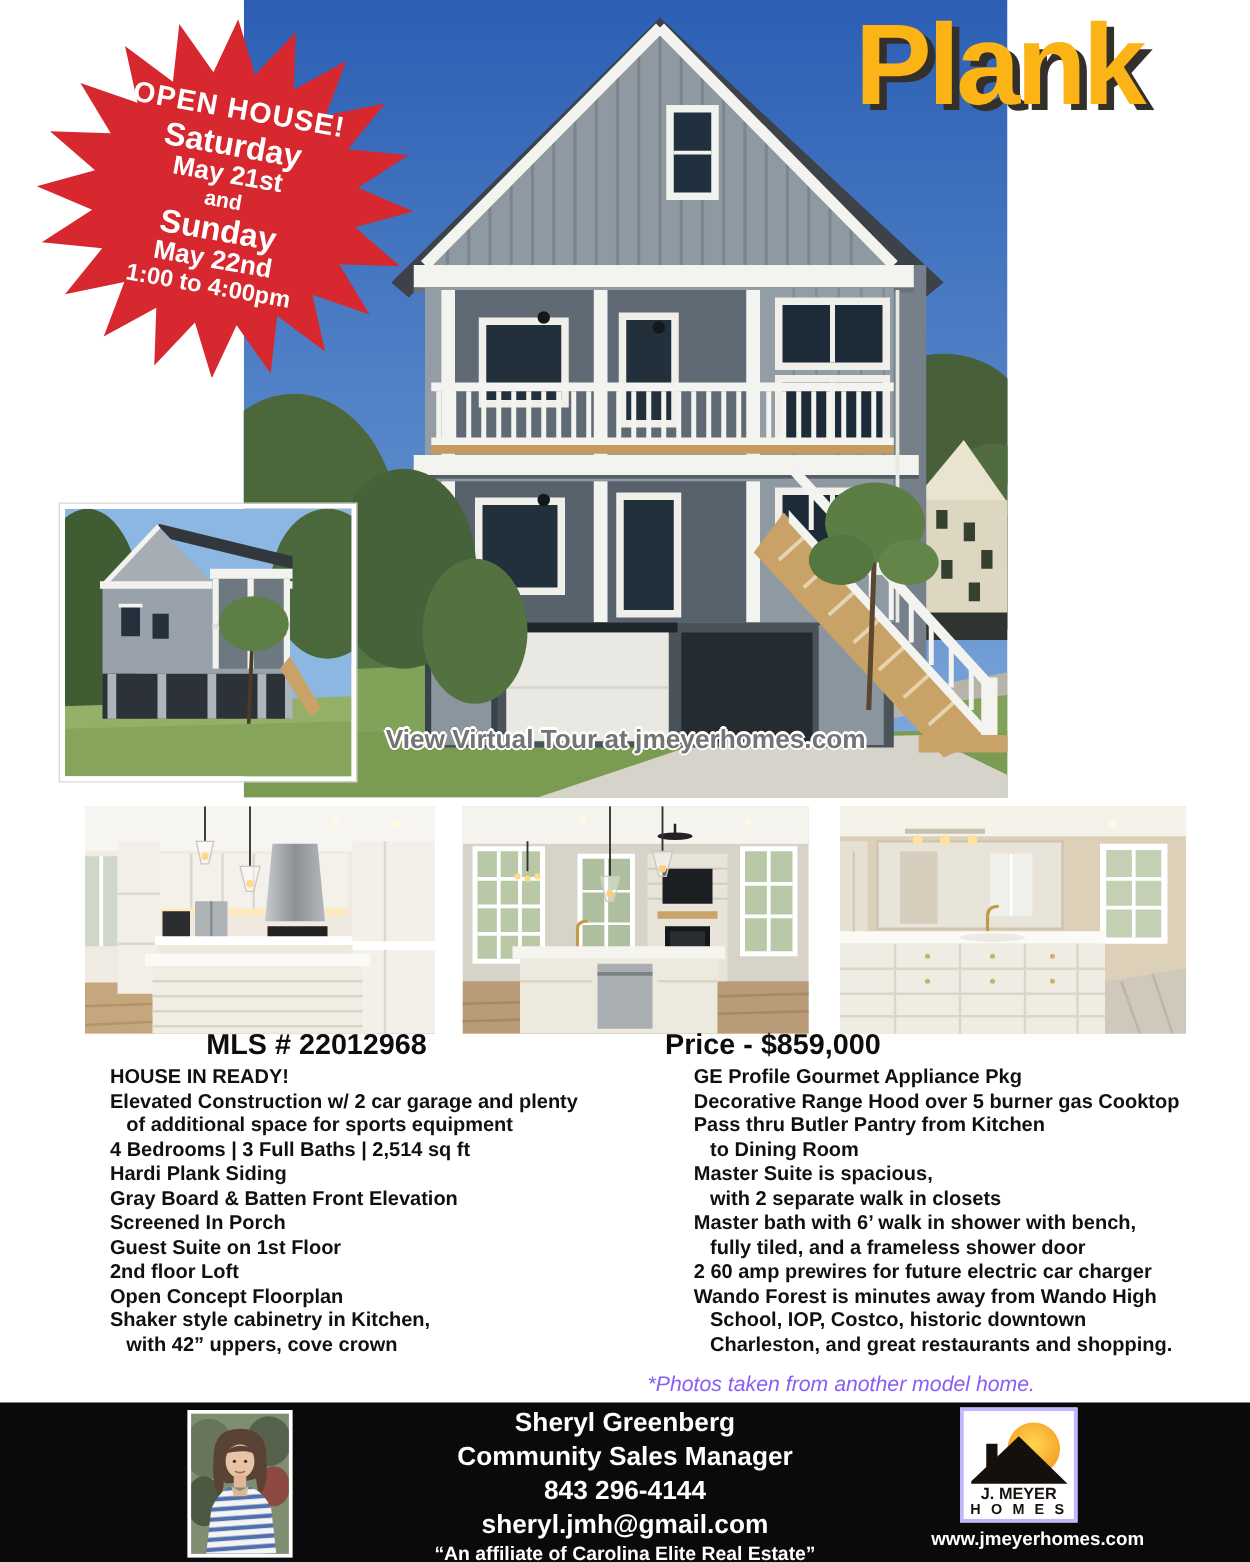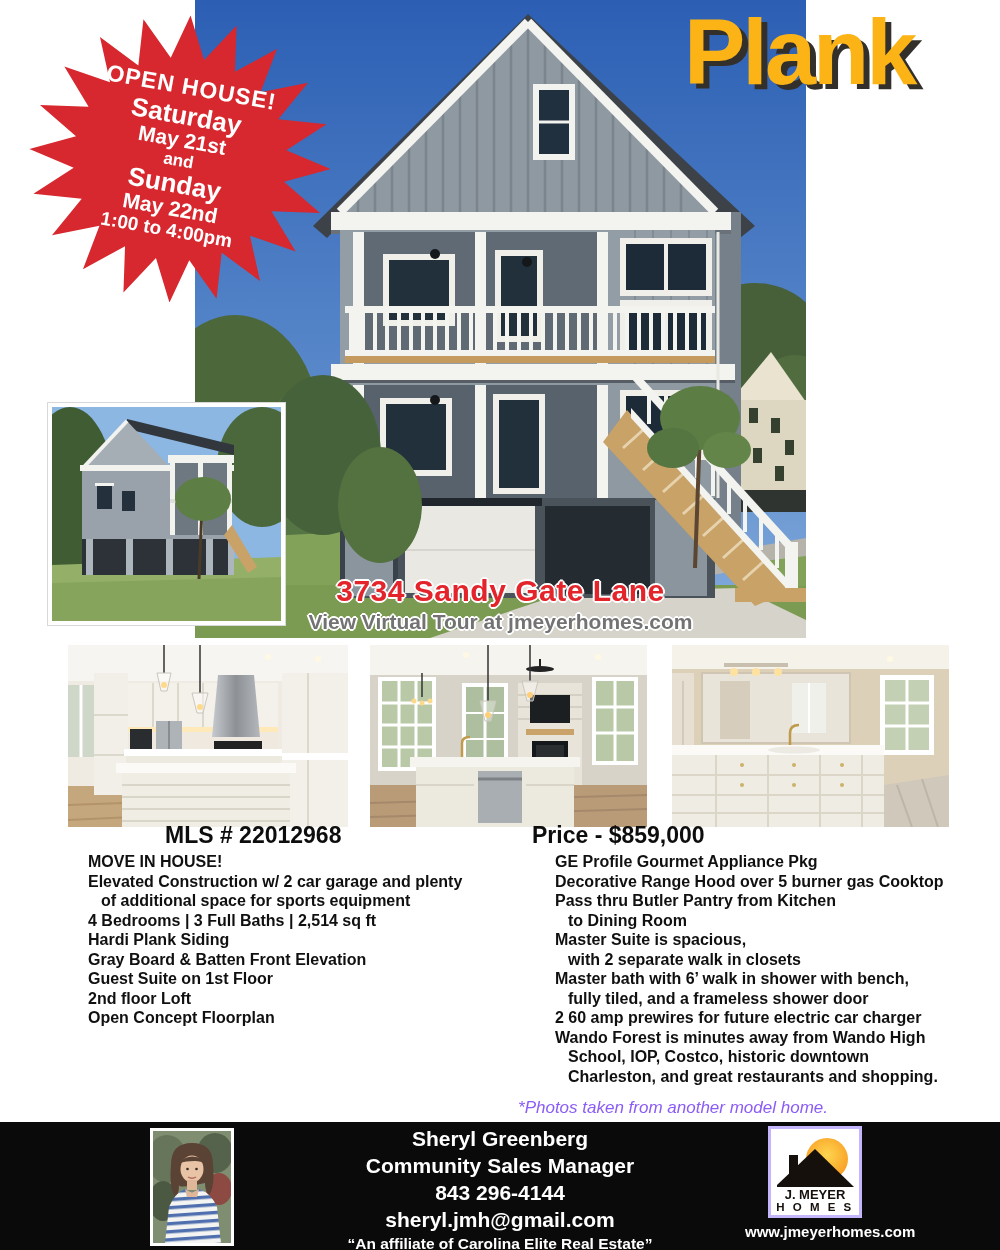--- a/index.html
+++ b/index.html
@@ -263,21 +263,20 @@
       <rect x="540" y="588" width="72" height="14" fill="#c8a267"></rect>
 
       <line x1="505" y1="430" x2="500" y2="568" stroke="#5a4631" stroke-width="4"></line>
       <ellipse cx="505" cy="418" rx="40" ry="32" fill="#5c7d44"></ellipse>
       <ellipse cx="478" cy="448" rx="26" ry="20" fill="#557541"></ellipse>
       <ellipse cx="532" cy="450" rx="24" ry="18" fill="#63854a"></ellipse>
       <ellipse cx="128" cy="455" rx="58" ry="80" fill="#46623a"></ellipse>
       <ellipse cx="185" cy="505" rx="42" ry="58" fill="#547140"></ellipse>
     </svg>
     <div class="photo-caption">
-      <div class="addr1">3734 Sandy Gate Lane</div>
       <div class="addr2">View Virtual Tour at jmeyerhomes.com</div>
     </div>
   </div>
 
   <div class="abs holly">Plank</div>
 
   <div class="abs burst">
     <svg viewBox="0 0 300 286">
       <polygon id="burst-star" fill="#d6282e" points="161.5,1.4 174.9,45.6 207.2,11.4 205.6,57.4 247.4,34.5 231.0,77.8 278.2,68.2 248.6,104.6 296.6,109.4 256.6,135.2 300.6,154.0 254.3,166.7 290.1,197.6 241.8,196.0 265.9,235.9 220.5,220.2 230.5,265.3 192.4,237.0 187.3,282.8 160.2,244.6 140.5,286.6 127.1,242.4 94.8,276.6 96.4,230.6 54.6,253.5 71.0,210.2 23.8,219.8 53.4,183.4 5.4,178.6 45.4,152.8 1.4,134.0 47.7,121.3 11.9,90.4 60.2,92.0 36.1,52.1 81.5,67.8 71.5,22.7 109.6,51.0 114.7,5.2 141.8,43.4"></polygon>
     </svg>
@@ -490,29 +489,32 @@
 
       <polygon points="212,140 277,130 277,182 212,182" fill="#cfc8bb"></polygon>
       <line x1="225" y1="140" x2="240" y2="182" stroke="#bdb6a8" stroke-width="2"></line>
       <line x1="250" y1="134" x2="266" y2="182" stroke="#bdb6a8" stroke-width="2"></line>
     </svg>
   </div>
 
   <div class="abs heading mls">MLS # 22012968</div>
   <div class="abs heading price">Price - $859,000</div>
   <ul class="abs bullets left">
-      <li>MOVE IN HOUSE!</li>
+      <li>HOUSE IN READY!</li>
       <li>Elevated Construction w/ 2 car garage and plenty
 of additional space for sports equipment</li>
       <li>4 Bedrooms | 3 Full Baths | 2,514 sq ft</li>
       <li>Hardi Plank Siding</li>
       <li>Gray Board &amp; Batten Front Elevation</li>
+      <li>Screened In Porch</li>
       <li>Guest Suite on 1st Floor</li>
       <li>2nd floor Loft</li>
       <li>Open Concept Floorplan</li>
+      <li>Shaker style cabinetry in Kitchen,
+with 42” uppers, cove crown</li>
     </ul>
   <ul class="abs bullets right">
       <li>GE Profile Gourmet Appliance Pkg</li>
       <li>Decorative Range Hood over 5 burner gas Cooktop</li>
       <li>Pass thru Butler Pantry from Kitchen
 to Dining Room</li>
       <li>Master Suite is spacious,
 with 2 separate walk in closets</li>
       <li>Master bath with 6’ walk in shower with bench,
 fully tiled, and a frameless shower door</li>

